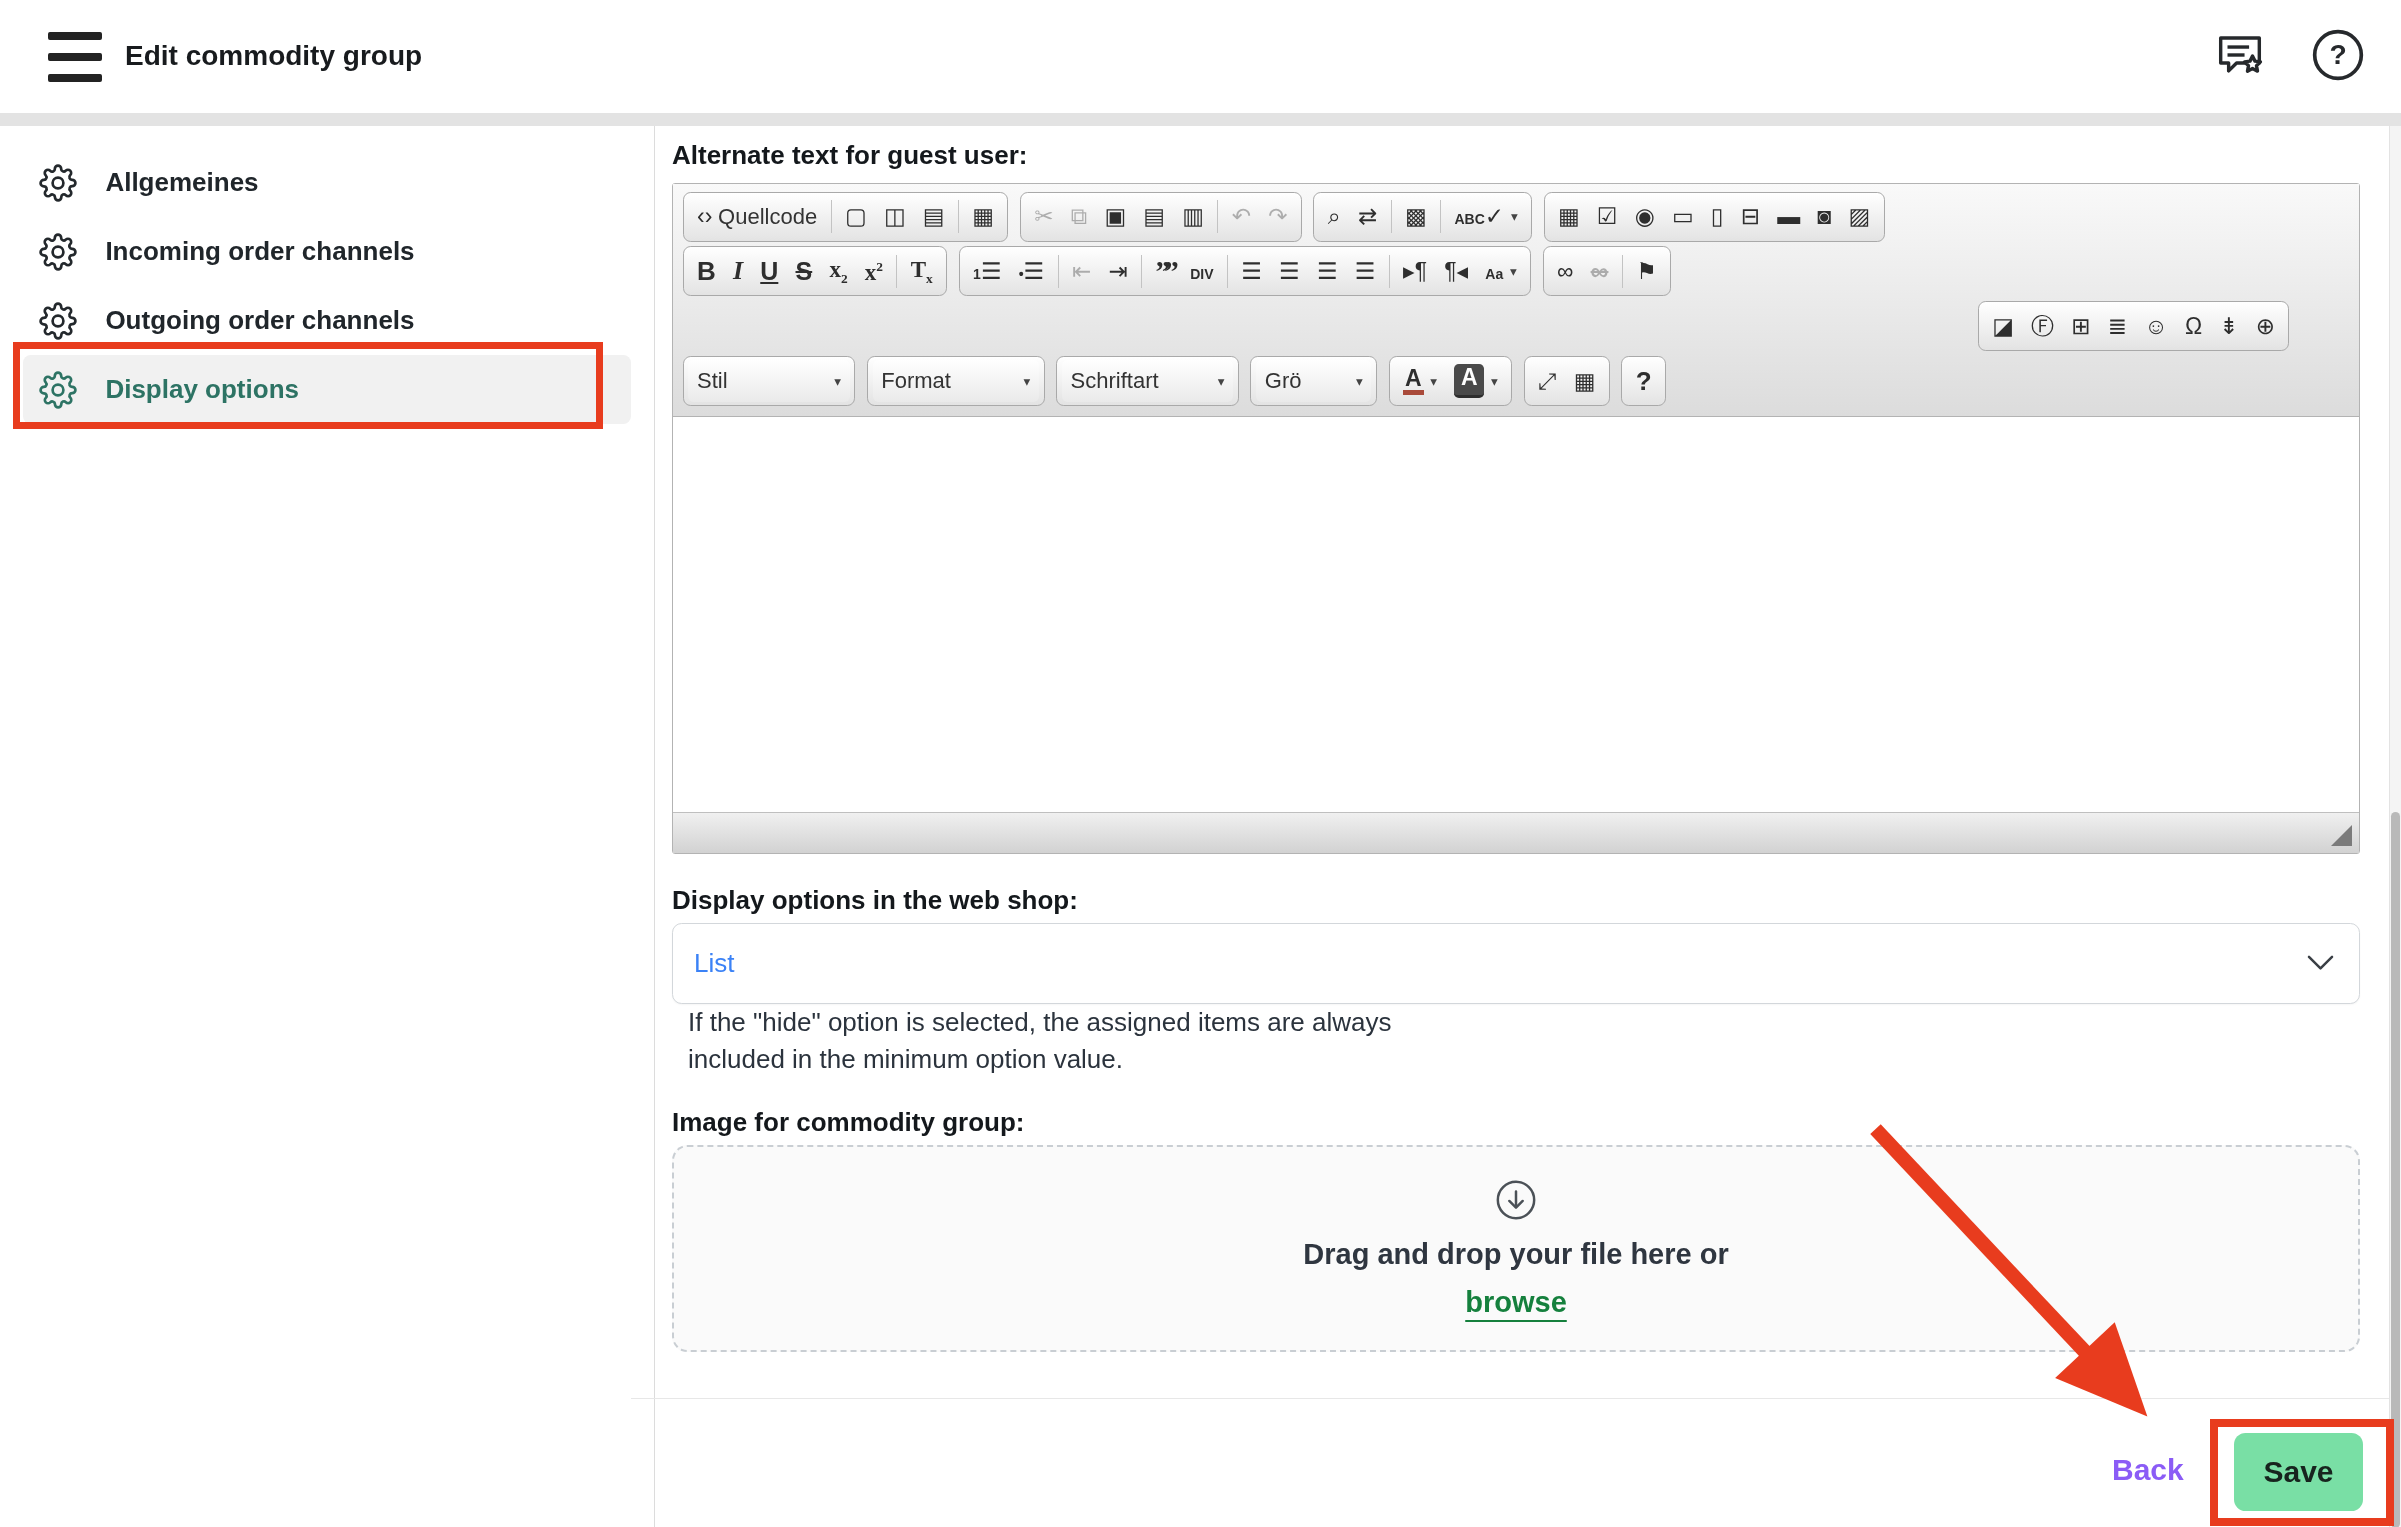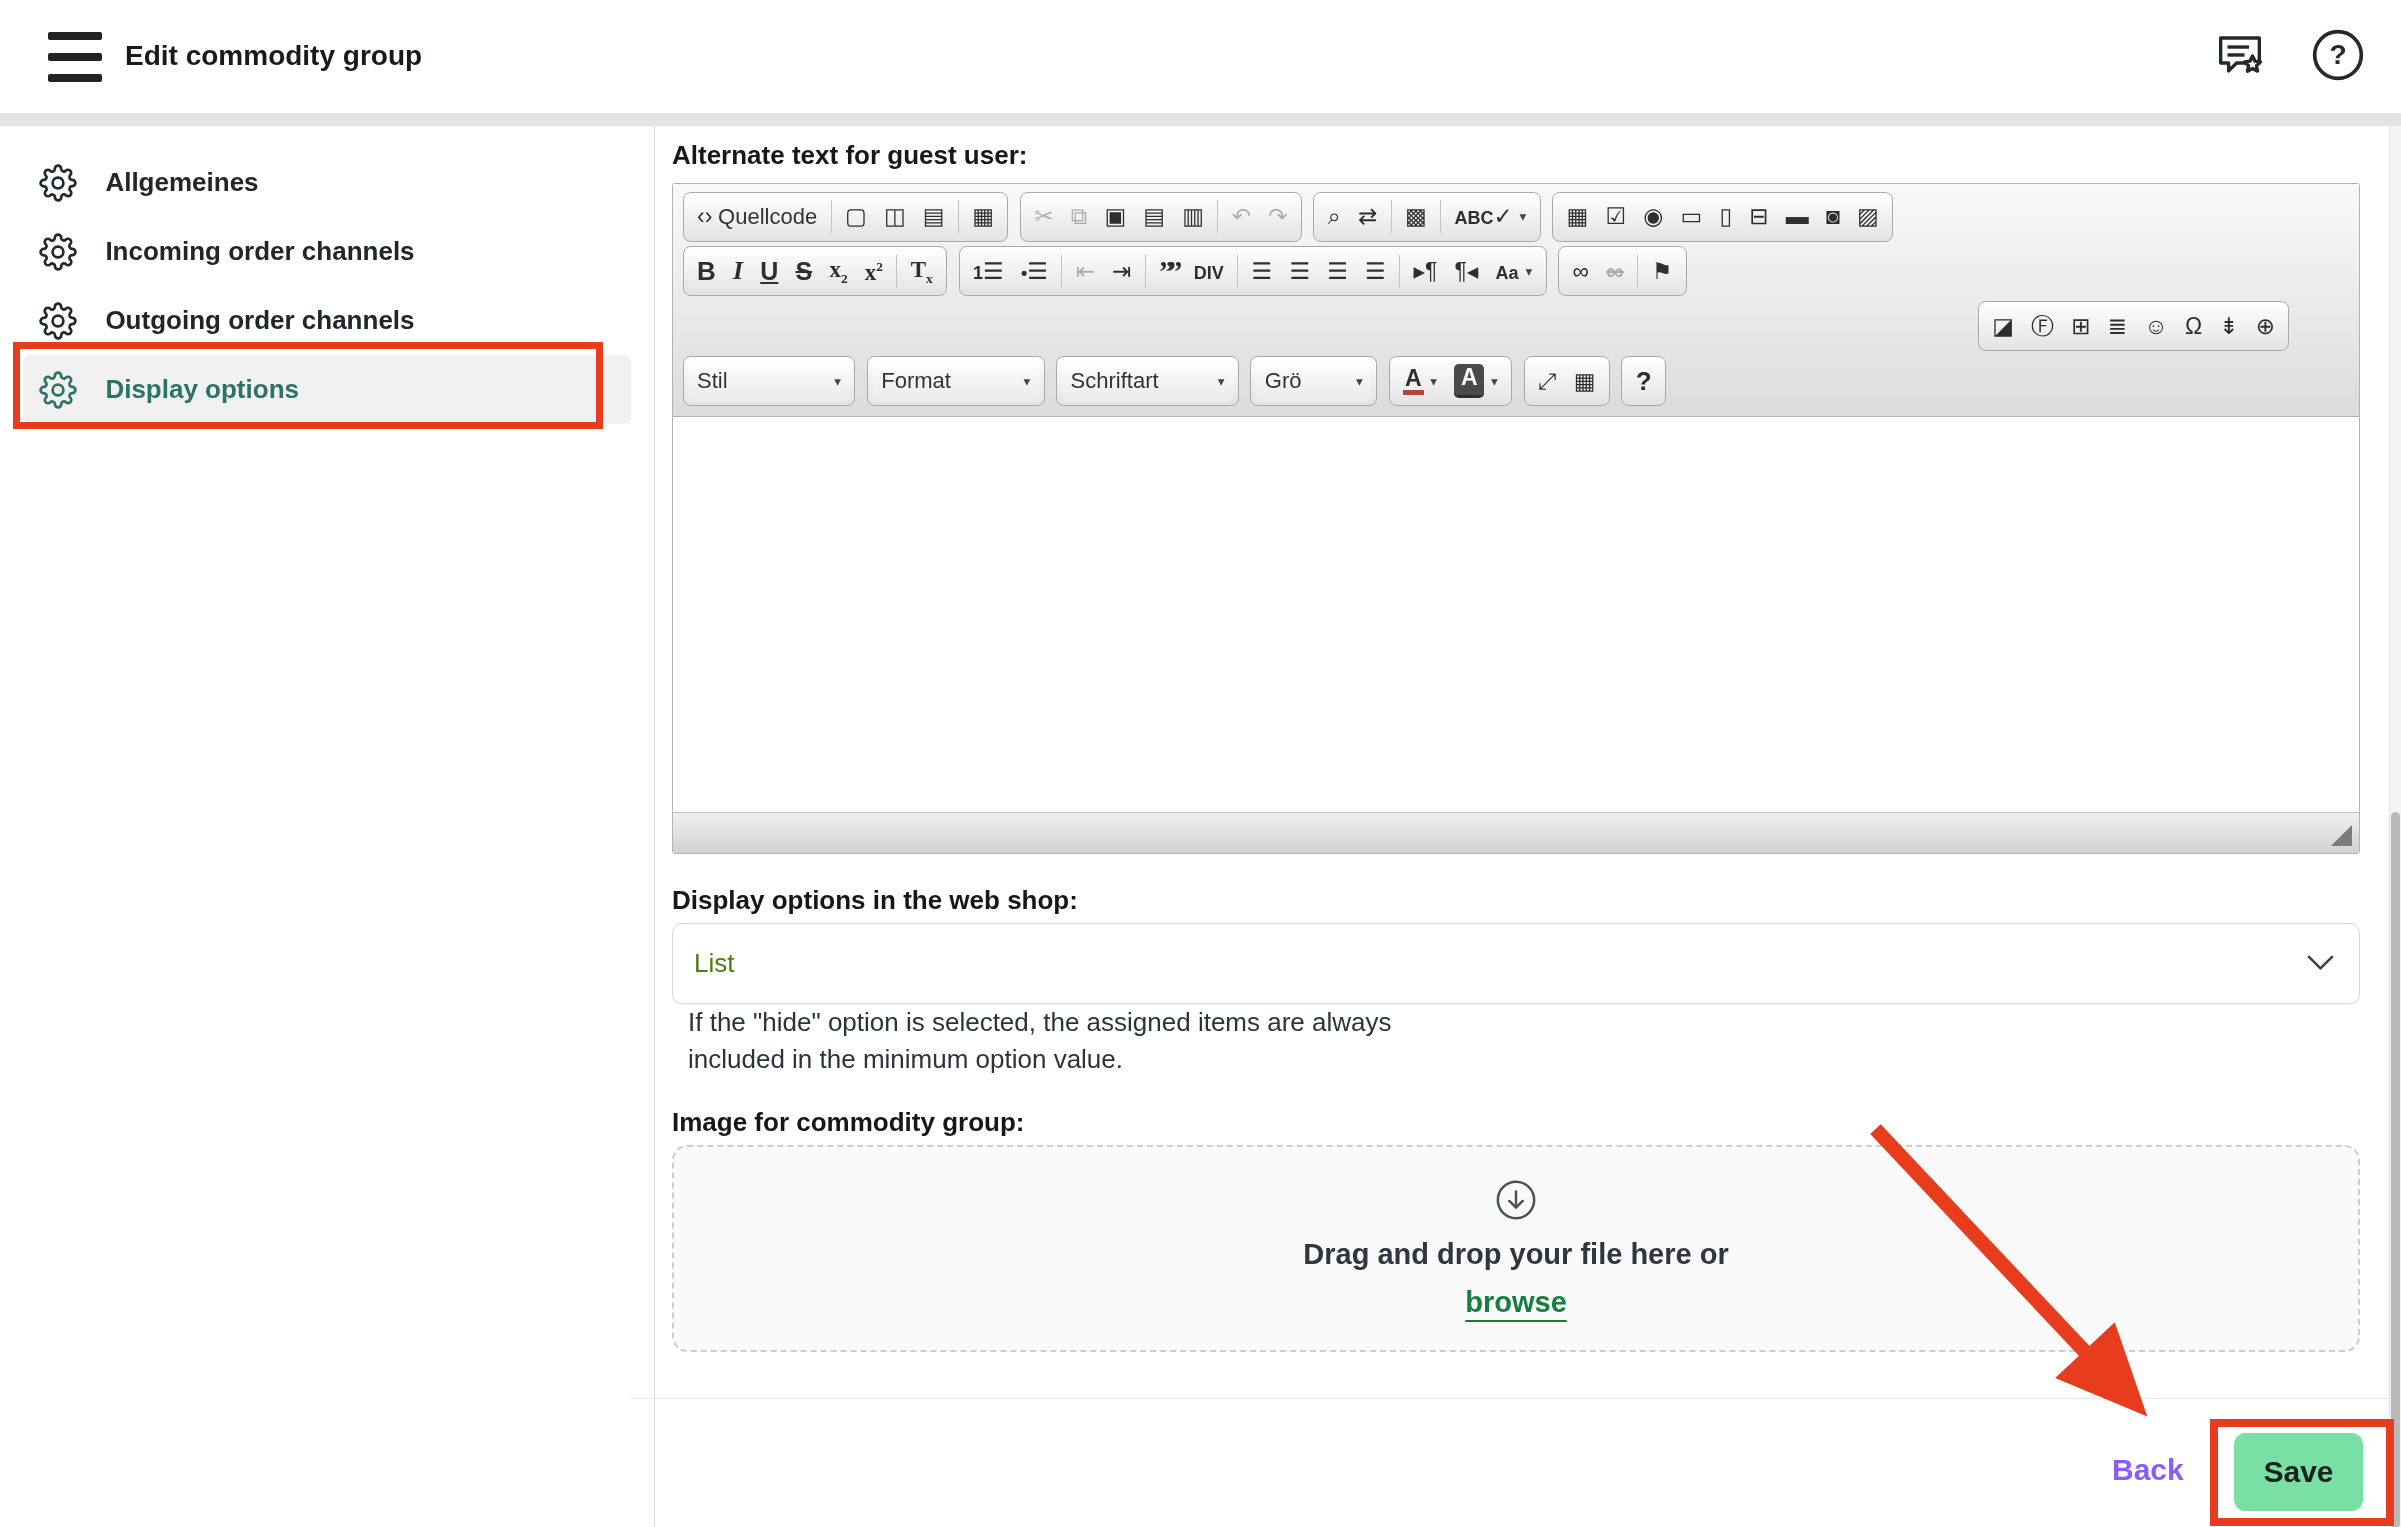--- a/index.html
+++ b/index.html
@@ -36,41 +36,41 @@
   .helper-1{top:1007px;}
   .helper-2{top:1044px;}
   
   .editor{position:absolute;left:672px;top:183px;width:1688px;height:671px;border:1px solid #b3b3b3;border-radius:2.9px;box-sizing:border-box;display:flex;flex-direction:column;background:#fff;}
   .toolbar{background:linear-gradient(#f9f9f9,#dcdcdc);border-bottom:1px solid #b3b3b3;padding:7.7px 9.6px 9.6px;display:flex;flex-direction:column;gap:4.8px;}
   .tb-row{display:flex;gap:11.5px;align-items:stretch;}
   .tb-right{justify-content:flex-end;padding-right:60px;}
   .tb-group{display:flex;align-items:center;padding:1.9px 4.8px;border:1px solid #a9a9a9;border-radius:7.7px;background:linear-gradient(#ffffff,#e3e3e3);height:50px;box-sizing:border-box;}
   .tb-btn{display:flex;align-items:center;gap:5.8px;padding:0 8.6px;height:42px;font-size:23px;color:#2e2e2e;text-decoration:none;cursor:pointer;white-space:nowrap;}
   .tb-ico{line-height:1;}
-  .tb-ico small{font-size:18px;font-weight:700;letter-spacing:0;}
+  .tb-ico small{font-size:14px;font-weight:700;letter-spacing:0;}
   .tb-ico sub,.tb-ico sup{font-size:13.4px;}
   .tb-label{font-size:22px;color:#333;}
   .tb-caret{font-size:13.4px;color:#444;margin-left:1px;}
   .tb-sep{width:1px;height:33px;background:#c3c3c3;margin:0 4.8px;align-self:center;}
   .disabled{opacity:.35;}
   .g-bold{font-weight:800;font-size:26px;}
   .g-italic{font-family:"Liberation Serif",serif;font-style:italic;font-weight:700;font-size:26px;}
   .g-under{text-decoration:underline;font-weight:700;font-size:25px;}
   .g-strike{text-decoration:line-through;font-weight:700;font-size:25px;}
   .g-serif{font-family:"Liberation Serif",serif;font-weight:700;}
   .g-quote{font-family:"Liberation Serif",serif;font-weight:800;font-size:29px;letter-spacing:-5.8px;}
   .tb-combo{justify-content:space-between;background:linear-gradient(#fff,#eaeaea);border-radius:5.8px;}
   .g-colorA .tb-ico{font-weight:800;border-bottom:5.8px solid #a94a3a;padding:0 1.9px;}
   .g-colorBG .tb-ico{font-weight:800;color:#fff;background:#4a4a4a;border-radius:4.8px;padding:1.9px 6.7px 5.8px;border-bottom:3.8px solid #2e2e2e;}
   .editor-body{flex:1;background:#fff;}
   .editor-bottom{height:40px;background:linear-gradient(#f0f0f0,#d2d2d2);border-top:1px solid #bfbfbf;position:relative;}
   .resize-handle{position:absolute;right:6.7px;bottom:6.7px;width:0;height:0;border-left:21px solid transparent;border-bottom:21px solid #7b7b7b;cursor:nwse-resize;}
   
   .select-box{position:absolute;left:672px;top:923px;width:1688px;height:81px;border:1.9px solid #d3d7db;border-radius:9.6px;background:#fff;box-sizing:border-box;display:flex;align-items:center;cursor:pointer;box-shadow:0 1px 1.9px rgba(0,0,0,.04);}
-  .select-value{margin-left:21px;font-size:26px;color:#4d7c0f;}
+  .select-value{margin-left:21px;font-size:26px;color:#3b82f6;}
   .select-chevron{position:absolute;right:25px;top:31px;}
   
   .dropzone{position:absolute;left:672px;top:1145px;width:1688px;height:207px;border:2.9px dashed #c9ced3;border-radius:15.4px;background:#fafafa;box-sizing:border-box;display:flex;align-items:center;justify-content:center;gap:15.4px;flex-direction:column;}
   .drop-text{font-size:29px;font-weight:700;color:#2f3640;}
   .browse-link{font-size:29px;font-weight:700;color:#15803d;text-decoration:underline;text-underline-offset:7.7px;cursor:pointer;}
   
   .footer-divider{position:absolute;left:631px;top:1398px;width:1758px;height:1px;background:#e7e7e7;}
   .back-link{position:absolute;left:2112px;top:1453px;font-size:30px;font-weight:700;color:#8b5cf6;cursor:pointer;}
   .save-btn{position:absolute;left:2234px;top:1433px;width:129px;height:78px;background:#79dfa5;border:none;border-radius:11.5px;font-family:"Liberation Sans",sans-serif;font-size:30px;font-weight:700;color:#17241e;cursor:pointer;}
   

